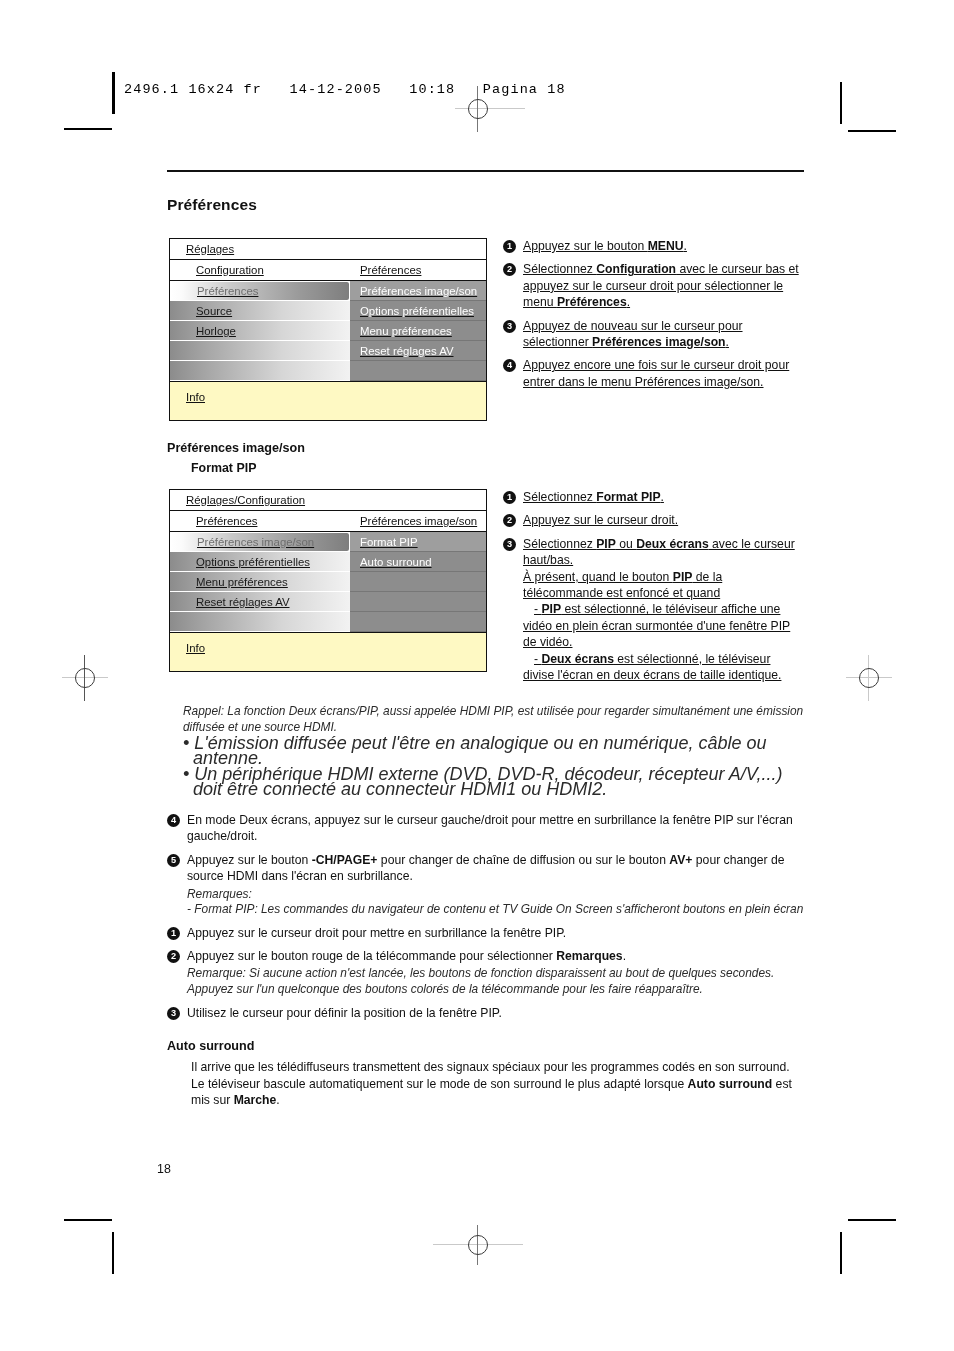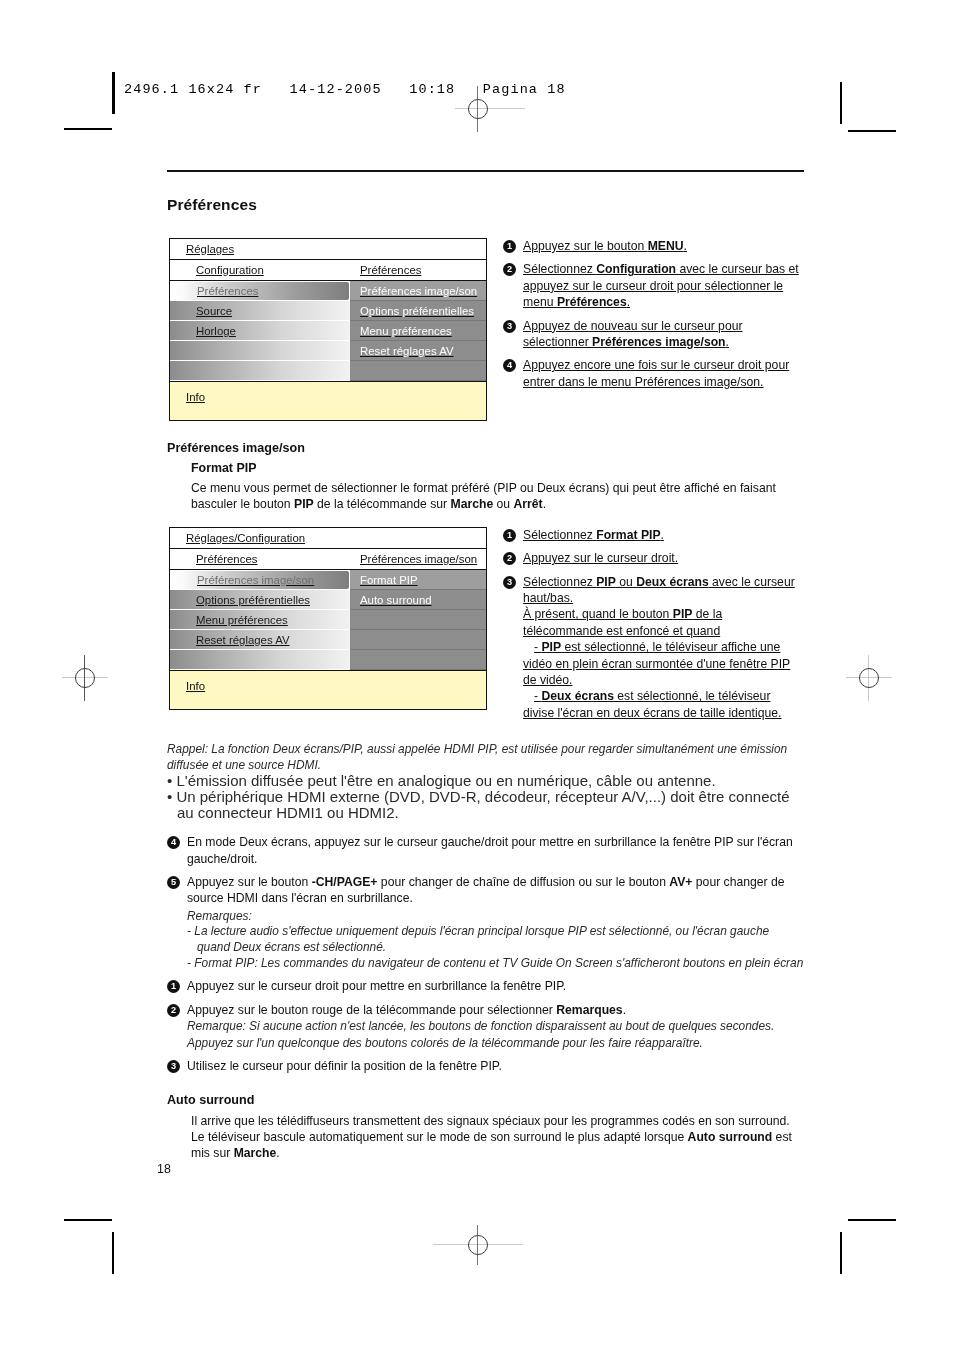--- a/index.html
+++ b/index.html
@@ -205,21 +205,22 @@
     align-items: flex-start;
     text-decoration: underline;
   }
   .split .left-col { width: 326px; flex: 0 0 auto; }
   .split .right-col { flex: 1; padding-left: 10px; padding-top: 6px; }
 
   ul.ital-list {
     margin: 0; padding: 0; list-style: none;
   }
   ul.ital-list li {
-    font-size: 15px;
+    font-style: italic;
+    font-size: 18px;
     line-height: 15.6px;
     padding-left: 10px;
     text-indent: -10px;
     color: #2b2b2b;
   }
 
   .remark-block {
     padding-left: 0;
     margin-top: 2px;
   }
@@ -334,21 +335,20 @@
           <li class="step">
             <span class="bullet-num">4</span>
             <span class="step-text">Appuyez encore une fois sur le curseur droit pour entrer dans le menu Préférences image/son.</span>
           </li>
         </ul>
     </div>
   </div>
 
   <h2 class="sec-head" style="margin-top:20px;">Préférences image/son</h2>
   <h3 class="sub-head">Format PIP</h3>
-  <p class="body">Ce menu vous permet de sélectionner le format préféré (PIP ou Deux écrans) qui peut être affiché en faisant basculer le bouton <b>PIP</b> de la télécommande sur <b>Marche</b> ou <b>Arrêt</b>.</p>
 
   <div class="split" style="margin-top:8px;">
     <div class="left-col">
       <div class="osd">
         <div class="osd-titlebar">Réglages/Configuration</div>
         <div class="osd-colheads">
           <div class="ch-left">Préférences</div>
           <div class="ch-right">Préférences image/son</div>
         </div>
         <div class="osd-body">
@@ -387,38 +387,37 @@
             <span class="step-text">Appuyez sur le curseur droit.</span>
           </li>
           <li class="step">
             <span class="bullet-num">3</span>
             <span class="step-text">Sélectionnez <b>PIP</b> ou <b>Deux écrans</b> avec le curseur haut/bas.<br>À présent, quand le bouton <b>PIP</b> de la télécommande est enfoncé et quand<br><span class="sub-dash">- <b>PIP</b> est sélectionné, le téléviseur affiche une vidéo en plein écran surmontée d'une fenêtre PIP de vidéo.</span><br><span class="sub-dash">- <b>Deux écrans</b> est sélectionné, le téléviseur divise l'écran en deux écrans de taille identique.</span></span>
           </li>
         </ul>
     </div>
   </div>
 
-  <div style="margin-top:14px;">
+  <div style="margin-top:14px;margin-left:16px;">
     <div class="ital"><i>Rappel: La fonction Deux écrans/PIP, aussi appelée HDMI PIP, est utilisée pour regarder simultanément une émission diffusée et une source HDMI.</i></div>
     <ul class="ital-list" id="rappel-bullets">
         <li>• L'émission diffusée peut l'être en analogique ou en numérique, câble ou antenne.</li>
         <li>• Un périphérique HDMI externe (DVD, DVD-R, décodeur, récepteur A/V,...) doit être connecté au connecteur HDMI1 ou HDMI2.</li>
       </ul>
   </div>
 
   <ul class="steps" id="steps45" style="margin-top:14px;">
       <li class="step">
         <span class="bullet-num">4</span>
         <span class="step-text">En mode Deux écrans, appuyez sur le curseur gauche/droit pour mettre en surbrillance la fenêtre PIP sur l'écran gauche/droit.</span>
       </li>
       <li class="step">
         <span class="bullet-num">5</span>
         <span class="step-text">Appuyez sur le bouton <b>-CH/PAGE+</b> pour changer de chaîne de diffusion ou sur le bouton <b>AV+</b> pour changer de source HDMI dans l'écran en surbrillance.<div class="remark-block">
             <div class="rline">Remarques:</div>
-            <div class="rline rdash">- La lecture audio s'effectue uniquement depuis l'écran principal lorsque PIP est sélectionné, ou l'écran gauche quand Deux écrans est sélectionné.</div>
             <div class="rline rdash">- Format PIP: Les commandes du navigateur de contenu et TV Guide On Screen s'afficheront boutons en plein écran</div>
           </div></span>
       </li>
     </ul>
 
   <ul class="steps" id="position-steps" style="padding-left:0;">
       <li class="step">
         <span class="bullet-num">1</span>
         <span class="step-text">Appuyez sur le curseur droit pour mettre en surbrillance la fenêtre PIP.</span>
       </li>

